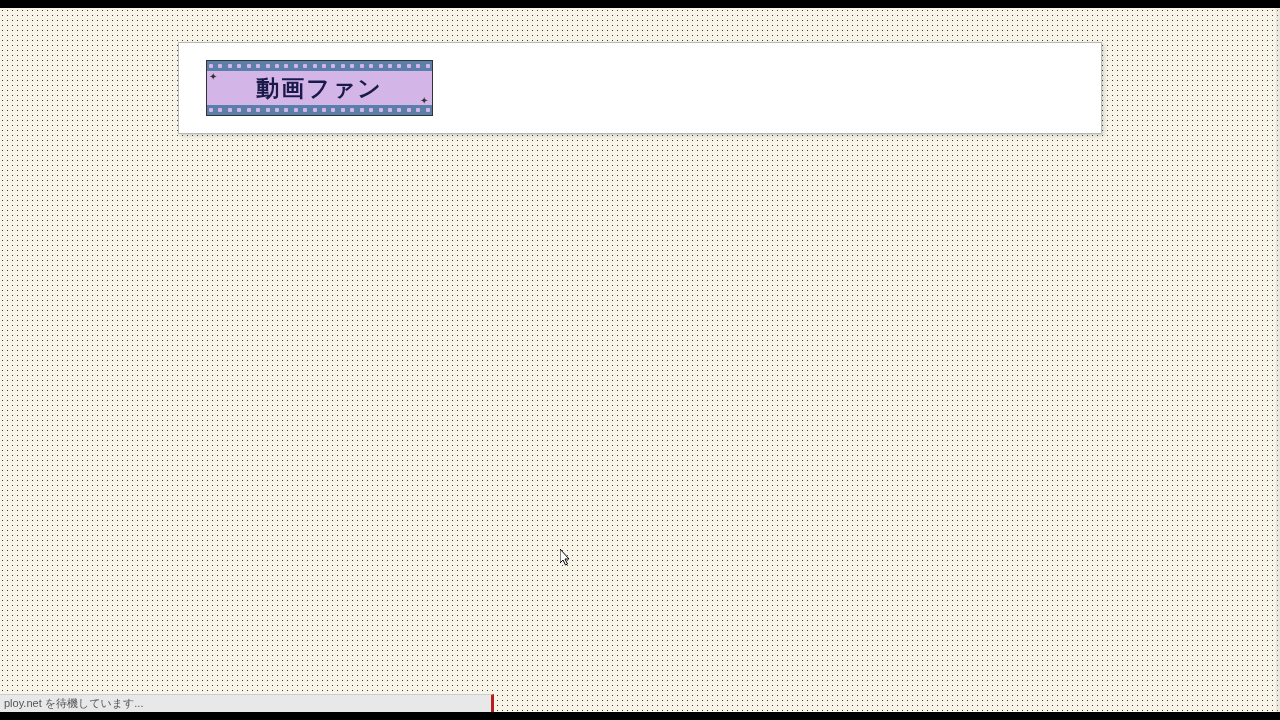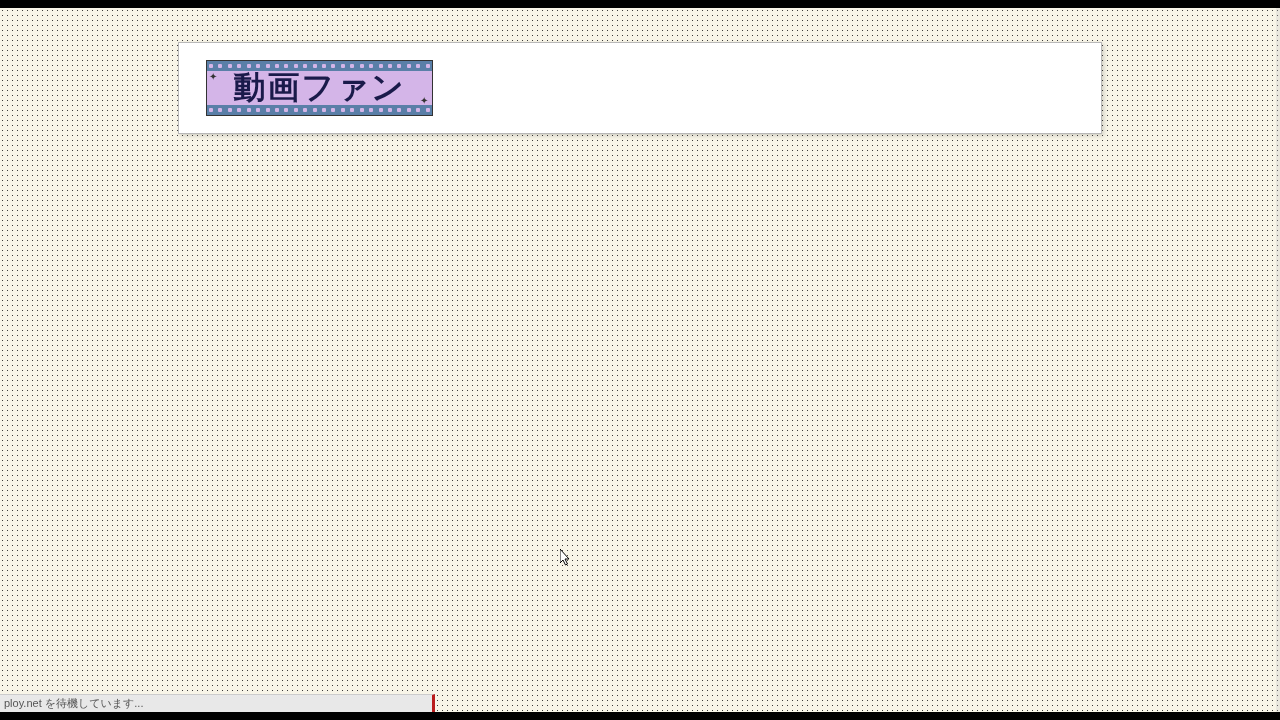--- a/index.html
+++ b/index.html
@@ -68,41 +68,41 @@
   .filmstrip.bottom { bottom: 0; }
   .filmstrip .hole {
     width: 4px; height: 4px; background: #d4b5e8; border-radius: 1px;
   }
   .logo-text {
     position: absolute;
     top: 10px; bottom: 10px; left: 0; right: 0;
     display: flex;
     align-items: center;
     justify-content: center;
-    font-size: 32px;
+    font-size: 23px;
     font-weight: bold;
     color: #1a1a4a;
     letter-spacing: 2px;
     font-family: "MS Mincho", "Hiragino Mincho Pro", serif;
   }
   .logo-corner {
     position: absolute;
     width: 10px; height: 10px;
     font-size: 10px;
     color: #333;
   }
   .logo-corner.tl { top: 10px; left: 2px; }
   .logo-corner.br { bottom: 10px; right: 2px; }
 
   
   .status-bar {
     position: absolute;
     left: 0;
     bottom: 8px;
-    width: 435px;
+    width: 494px;
     height: 18px;
     background: #e8e8e8;
     border-top: 1px solid #ccc;
     border-right: 3px solid #b91c1c;
     font-size: 11px;
     color: #555;
     display: flex;
     align-items: center;
     padding-left: 4px;
   }

